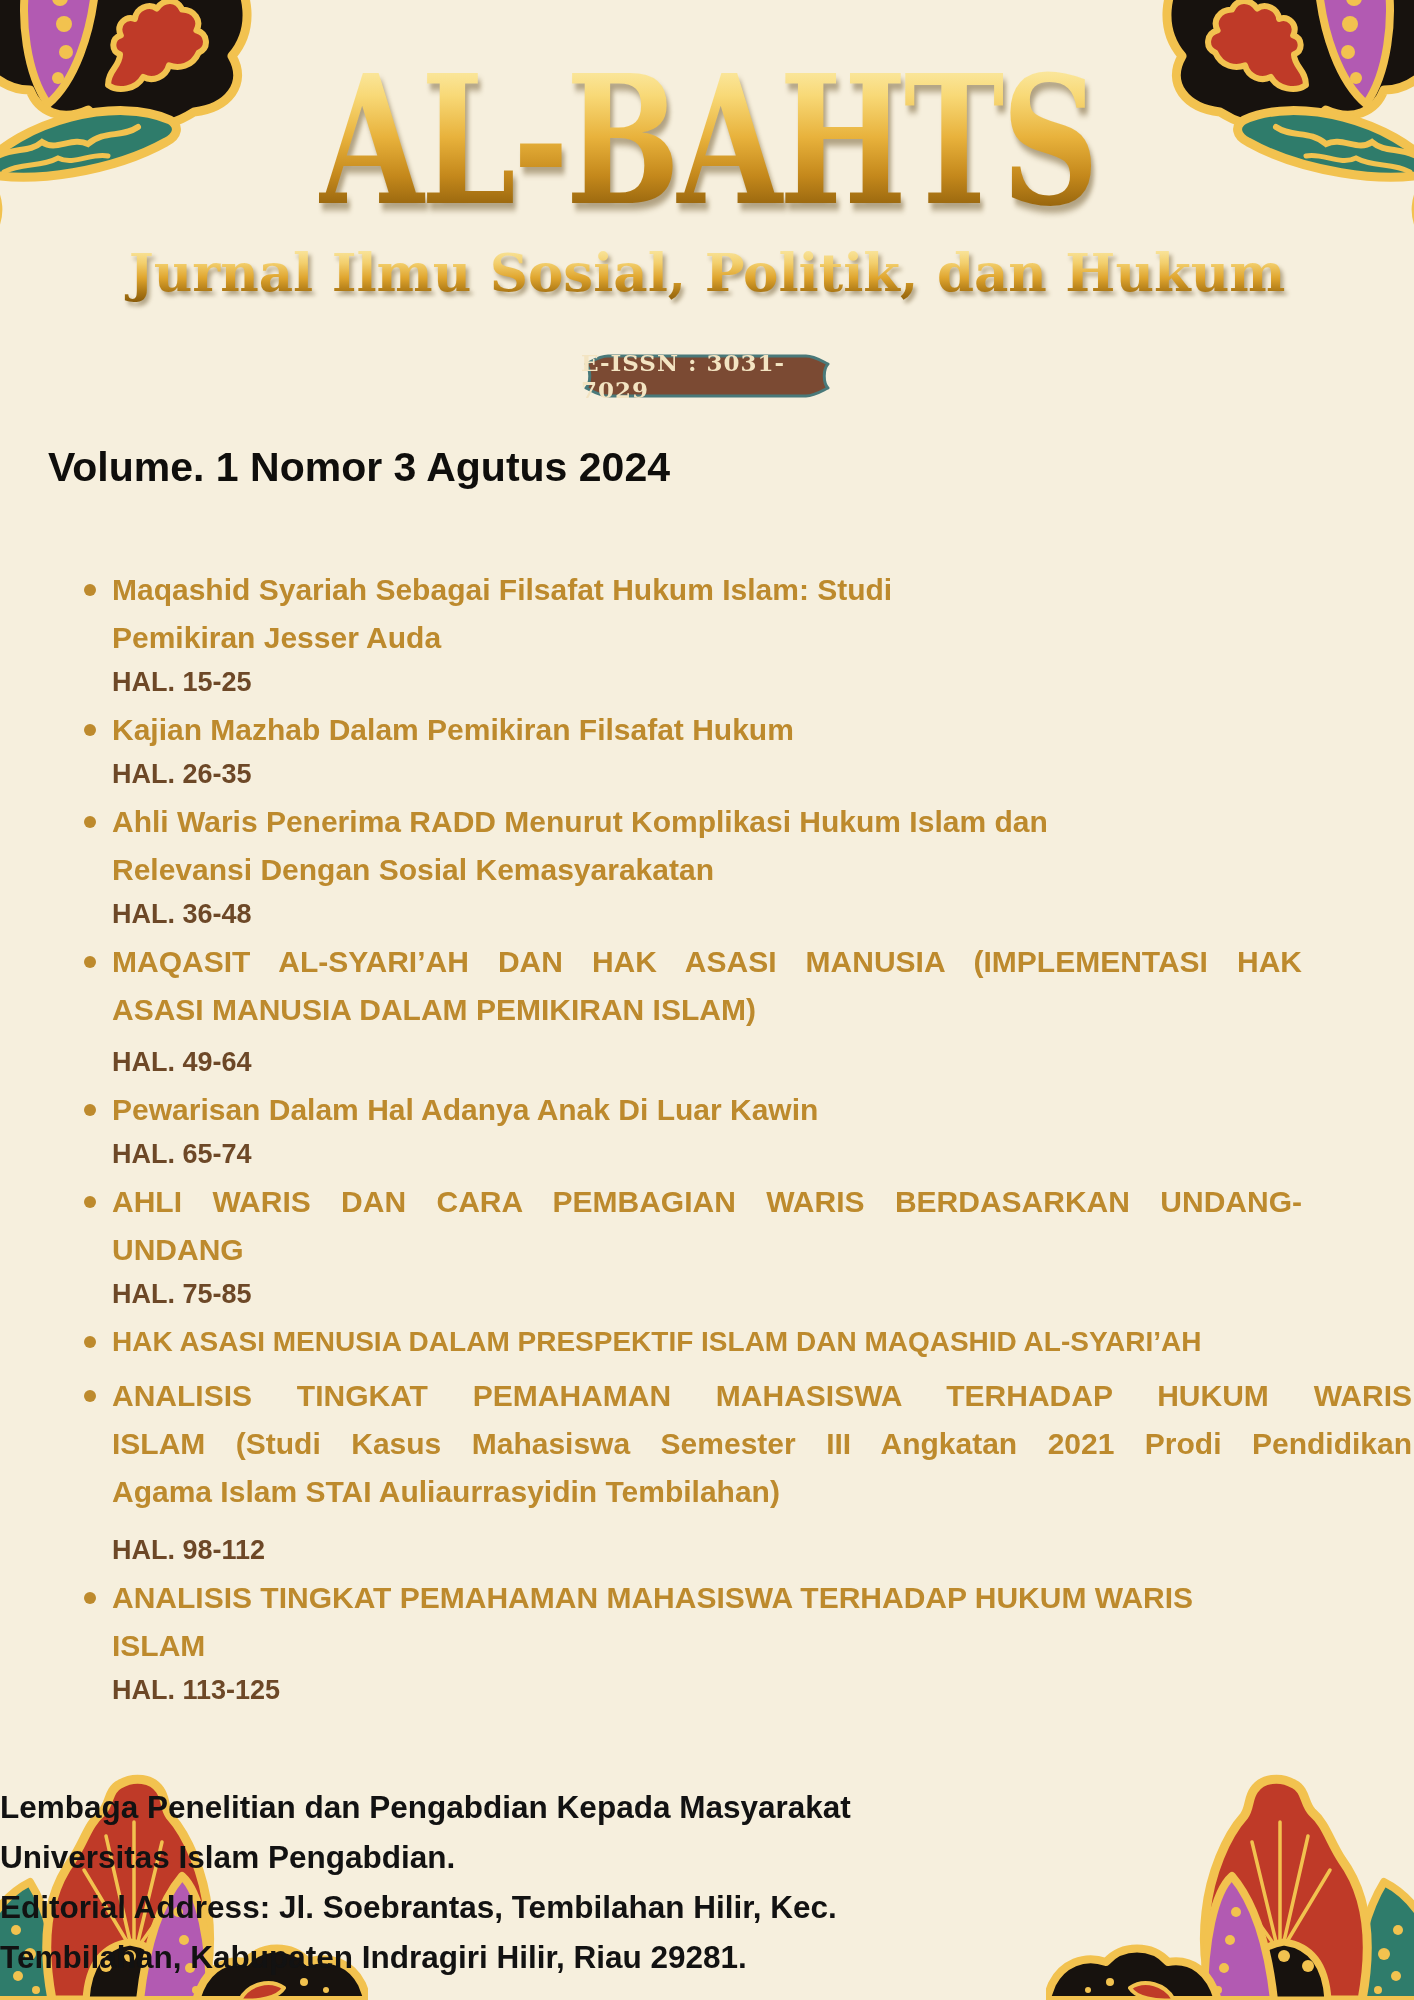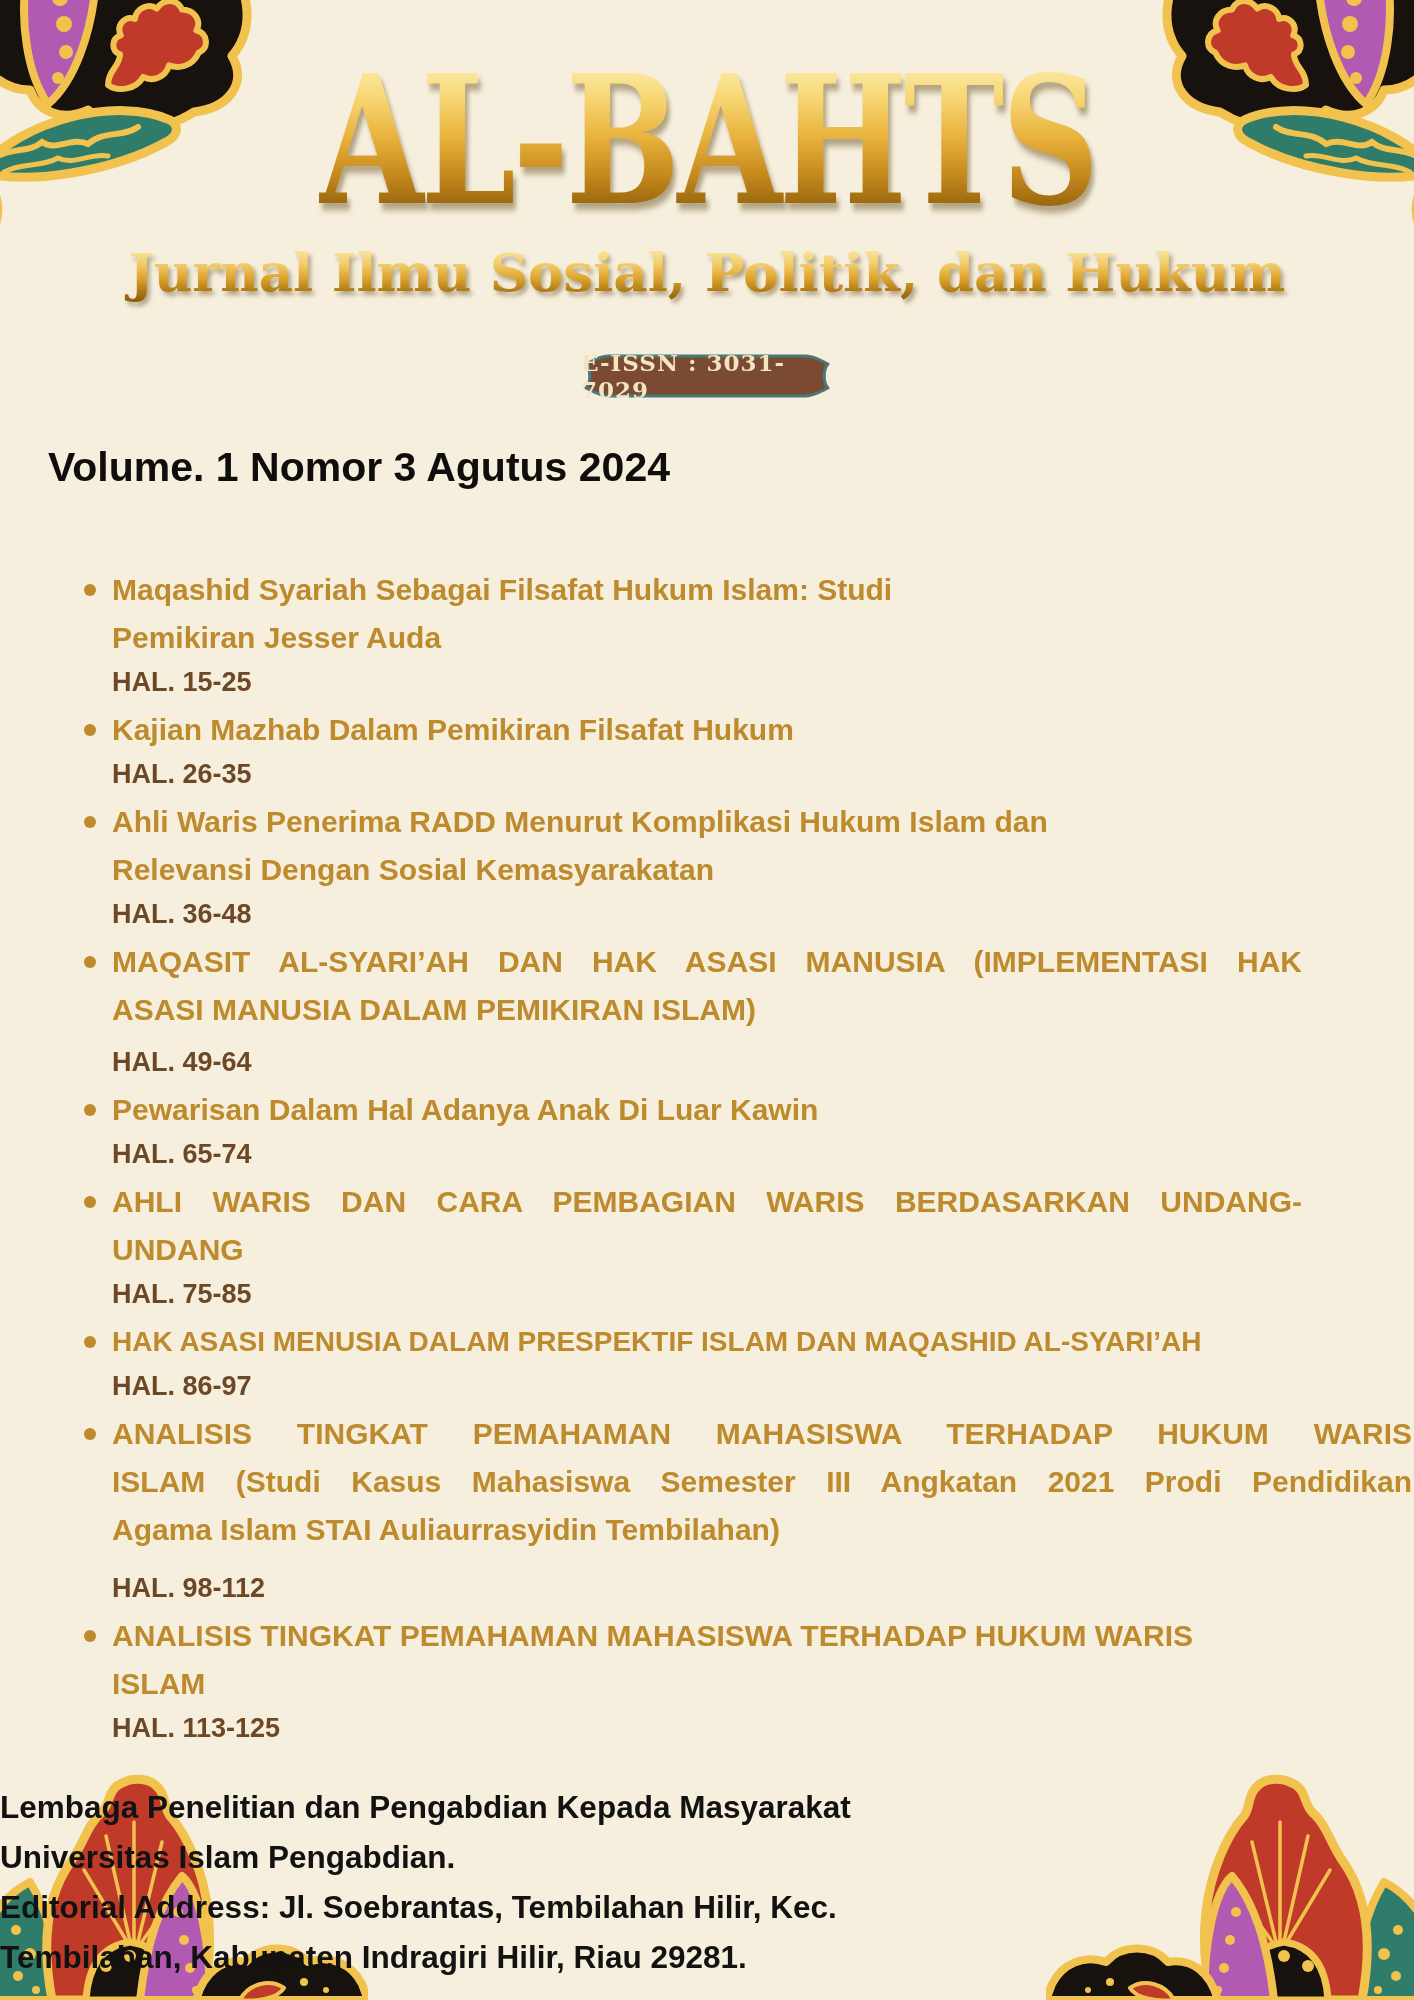--- a/index.html
+++ b/index.html
@@ -243,21 +243,20 @@
           </div>
           <div class="pages">HAL. 75-85</div>
         </div>
       </div>
       <div class="item">
         <span class="bullet"></span>
         <div class="itembody">
           <div class="title" style="width: 1300px; font-size: 28px;">
             <div class="line">HAK ASASI MENUSIA DALAM PRESPEKTIF ISLAM DAN MAQASHID AL-SYARI’AH</div>
           </div>
-          <div class="pages">HAL. 86-97</div>
         </div>
       </div>
       <div class="item">
         <span class="bullet"></span>
         <div class="itembody">
           <div class="title" style="width: 1300px;">
             <div class="line just">ANALISIS TINGKAT PEMAHAMAN MAHASISWA TERHADAP HUKUM WARIS</div>
             <div class="line just">ISLAM (Studi Kasus Mahasiswa Semester III Angkatan 2021 Prodi Pendidikan</div>
             <div class="line">Agama Islam STAI Auliaurrasyidin Tembilahan)</div>
           </div>

